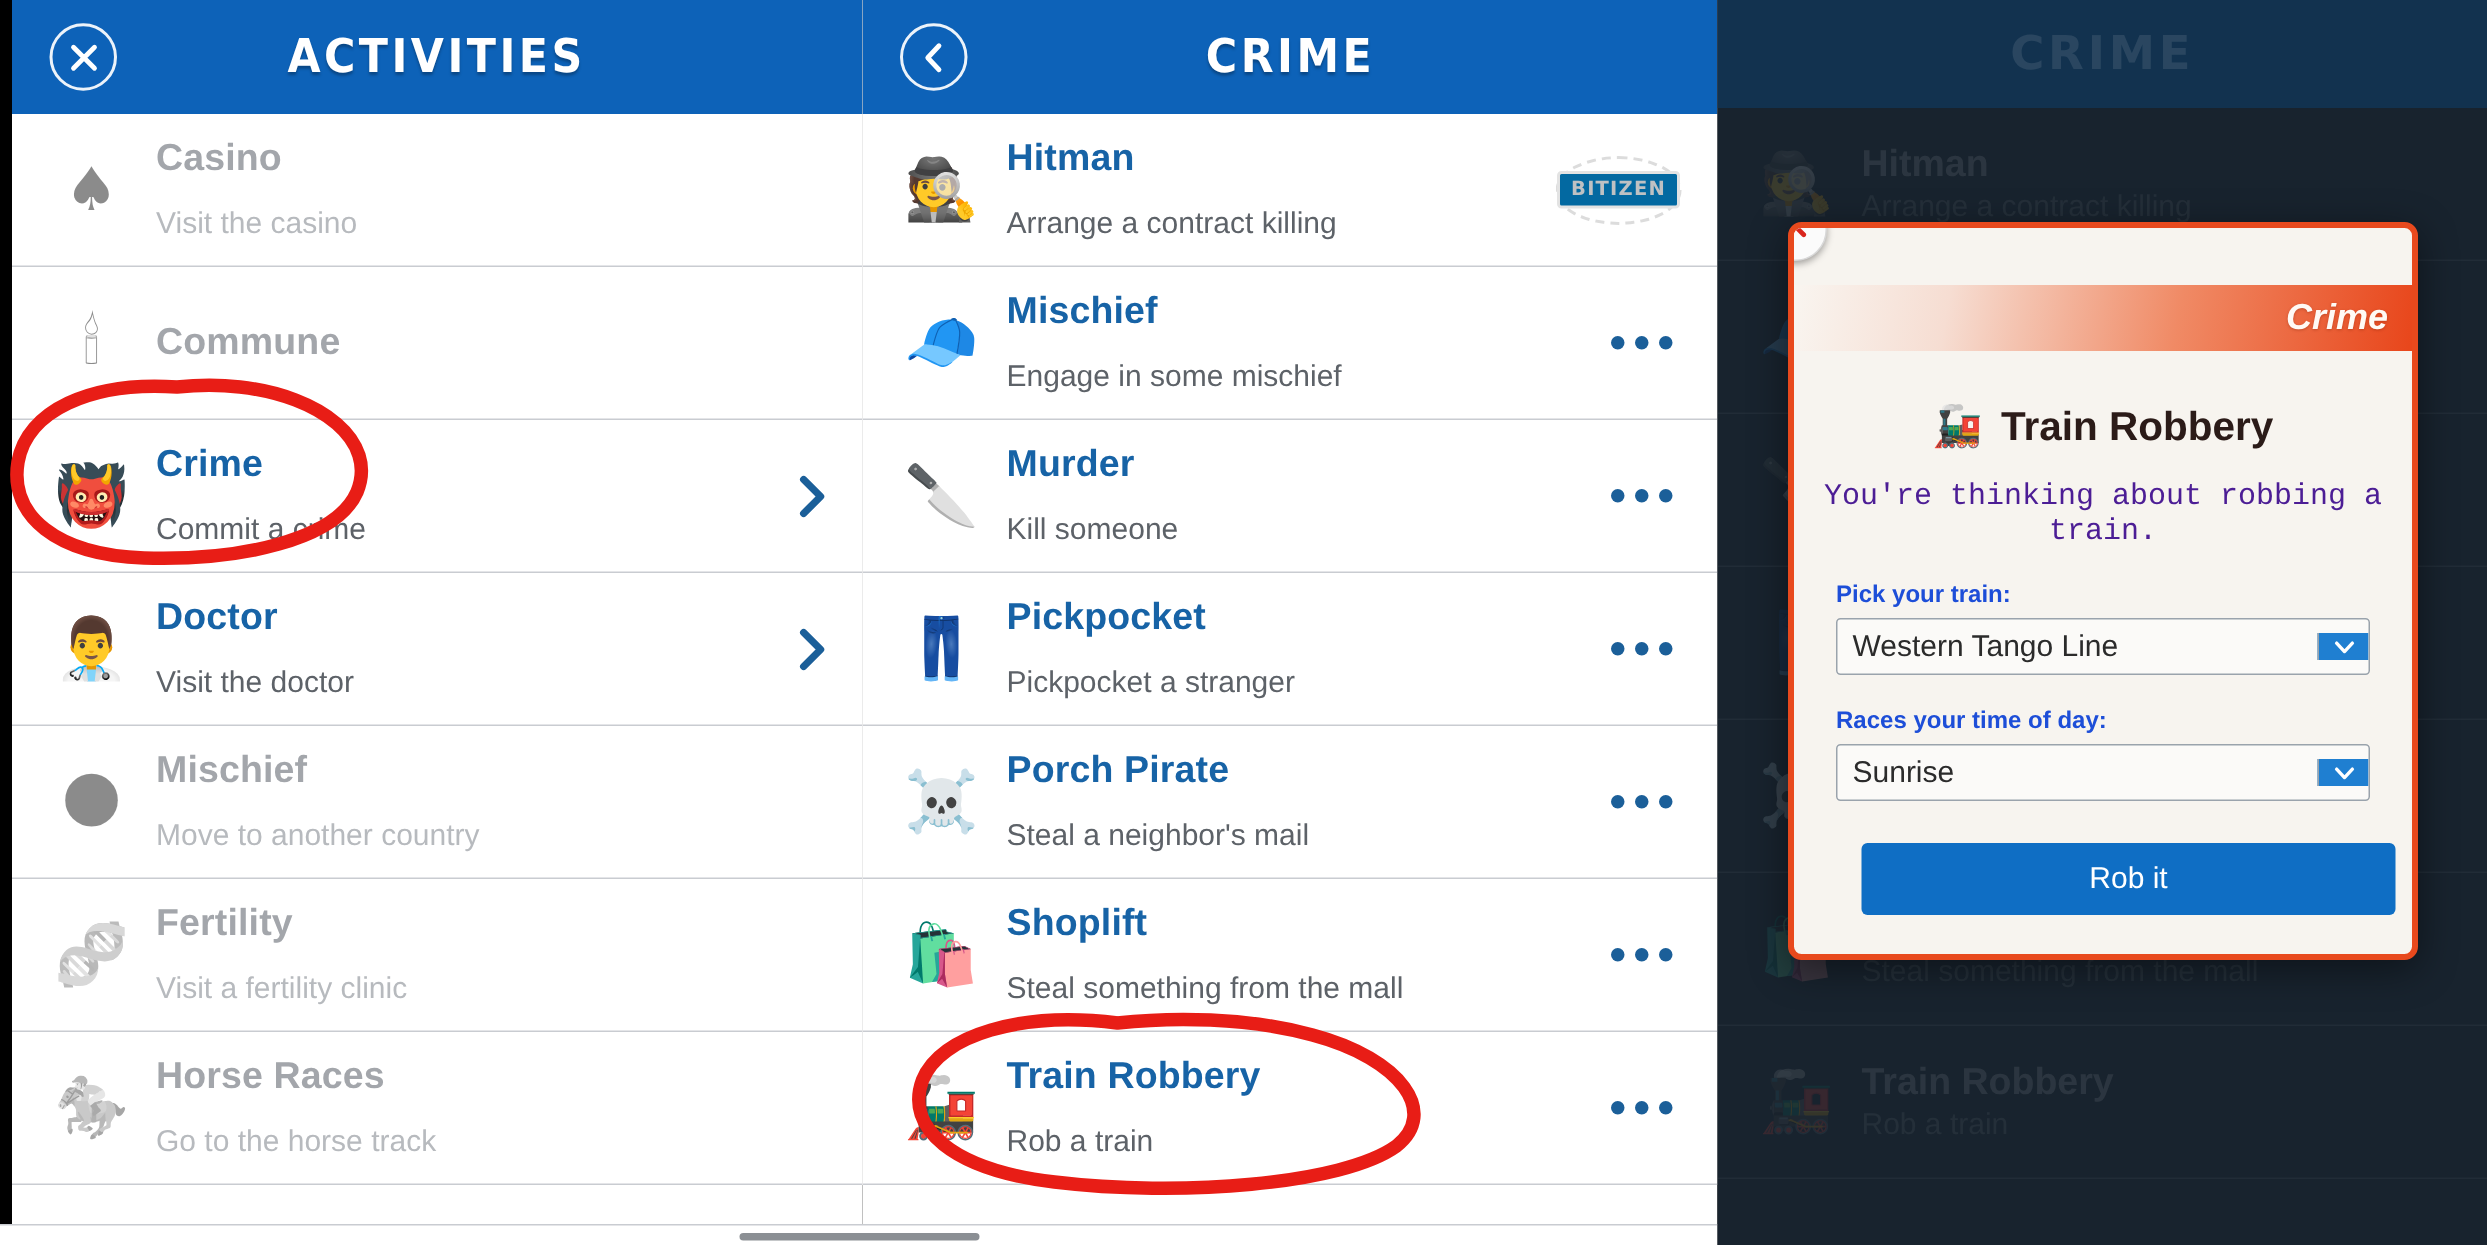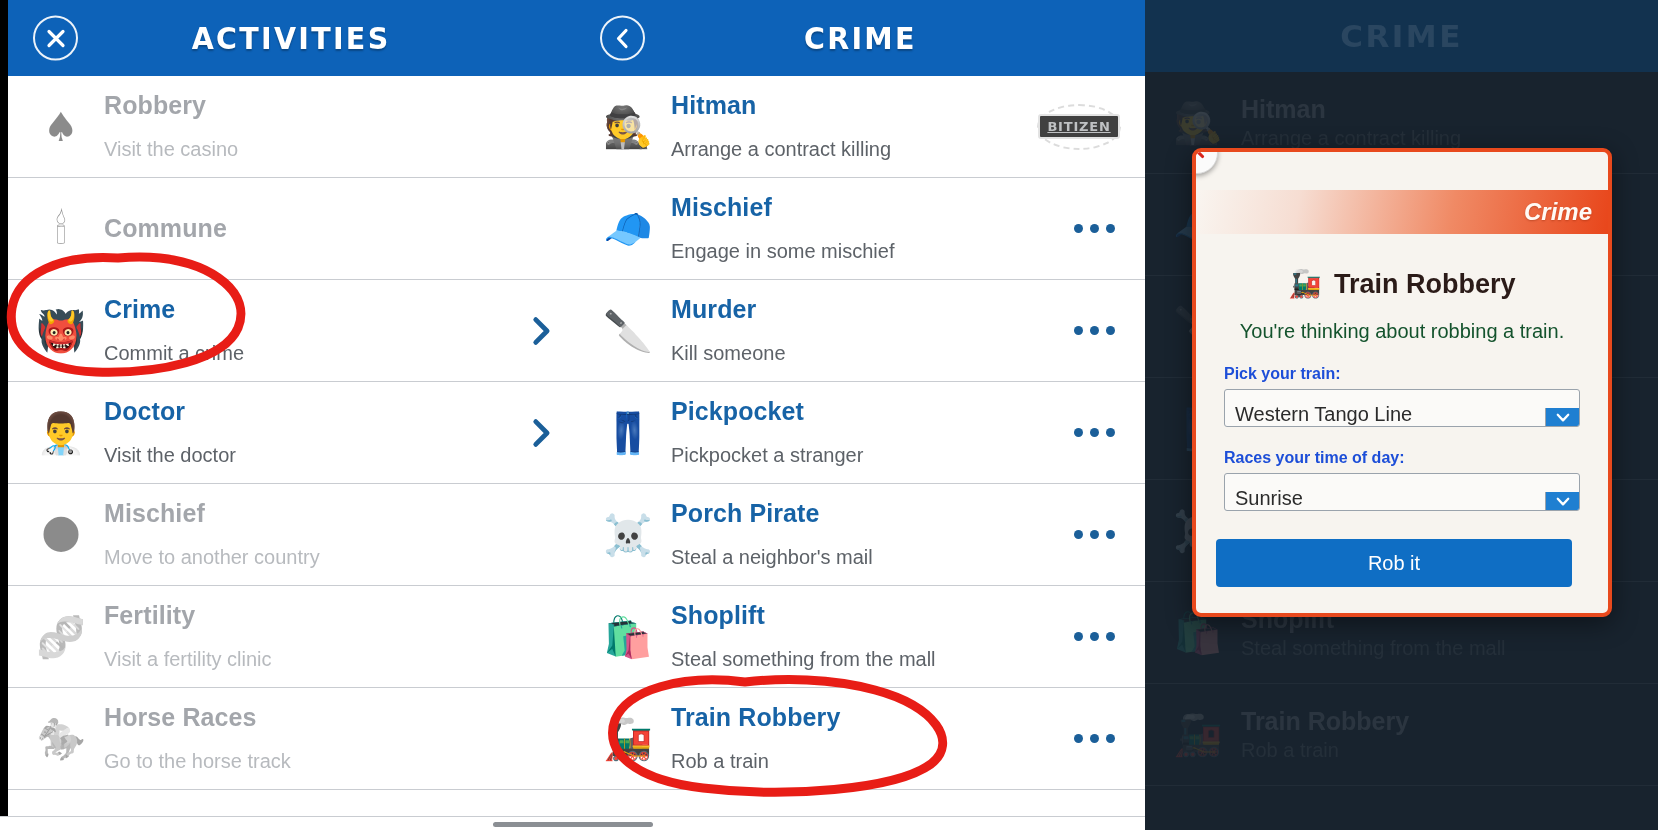--- a/index.html
+++ b/index.html
@@ -120,30 +120,29 @@
     display: flex;
     align-items: center;
     justify-content: center;
     width: 84px; height: 46px;
     margin-right: 6px;
     border-radius: 50%/50%;
     border: 2px dashed #dcdcdc;
     position: relative;
   }
   .bitizen span {
-    background: #404040;
+    background: #0369a1;
     color: #bfc1c3;
     font-size: 13px;
     font-weight: 700;
     letter-spacing: .8px;
     padding: 3px 7px;
     border: 2px solid #e3e3e3;
     border-radius: 3px;
     font-family: "DejaVu Sans", sans-serif;
-    text-decoration: underline;
   }
 
   
   .dim-layer {
     position: absolute;
     inset: 0;
     background: #18232e;
   }
   .dim-appbar {
     height: 72px;
@@ -226,34 +225,35 @@
     gap: 12px;
     margin-top: 34px;
     color: #2b1b18;
     font-size: 27px;
     font-weight: 700;
   }
   .modal-title .ic { font-size: 27px; font-family: "DejaVu Sans", sans-serif; }
   .modal-desc {
     text-align: center;
     margin-top: 20px;
-    color: #14532d;
+    color: #4c1d95;
     font-size: 20px;
+    font-family: Liberation Mono, monospace;
   }
   .field { margin: 22px 28px 0 28px; }
   .field-label {
     color: #1d4ed8;
     font-size: 16px;
     font-weight: 700;
     margin-bottom: 6px;
   }
   .select {
     position: relative;
     display: flex;
-    align-items: flex-end;
+    align-items: center;
     height: 38px;
     border: 1px solid #9aa3ac;
     border-radius: 3px;
     background: #fbfaf8;
     overflow: hidden;
     cursor: pointer;
   }
   .select .val {
     flex: 1 1 auto;
     display: flex; align-items: center;
@@ -263,21 +263,21 @@
     white-space: nowrap;
     overflow: hidden;
   }
   .select .arrow {
     flex: 0 0 34px;
     background: #1f7fd1;
     display: flex; align-items: center; justify-content: center;
     border-left: 1px solid #9aa3ac;
   }
   .btn-primary {
-    margin: 28px 28px 0 20px;
+    margin: 28px 28px 0 45px;
     height: 48px;
     background: #0f6ec4;
     border: none;
     border-radius: 4px;
     color: #fff;
     font-size: 20px;
     font-family: "Liberation Sans", sans-serif;
     width: calc(100% - 56px);
     cursor: pointer;
   }
@@ -320,21 +320,21 @@
             <path d="M5 5 L19 19 M19 5 L5 19" stroke="#ffffff" stroke-width="3.2" stroke-linecap="round" fill="none"></path>
           </svg>
         </span>
       </div>
       <div class="appbar-title">ACTIVITIES</div>
     </div>
     <div class="list" id="activities-list">
         <div class="row">
           <div class="row-emoji dim">♠</div>
           <div class="row-text">
-            <div class="row-title muted">Robbery</div>
+            <div class="row-title muted">Casino</div>
             <div class="row-sub muted">Visit the casino</div>
           </div>
           <div class="row-acc"></div>
         </div>
         <div class="row">
           <div class="row-emoji dim">🕯</div>
           <div class="row-text">
             <div class="row-title muted">Commune</div>
           </div>
           <div class="row-acc"></div>

